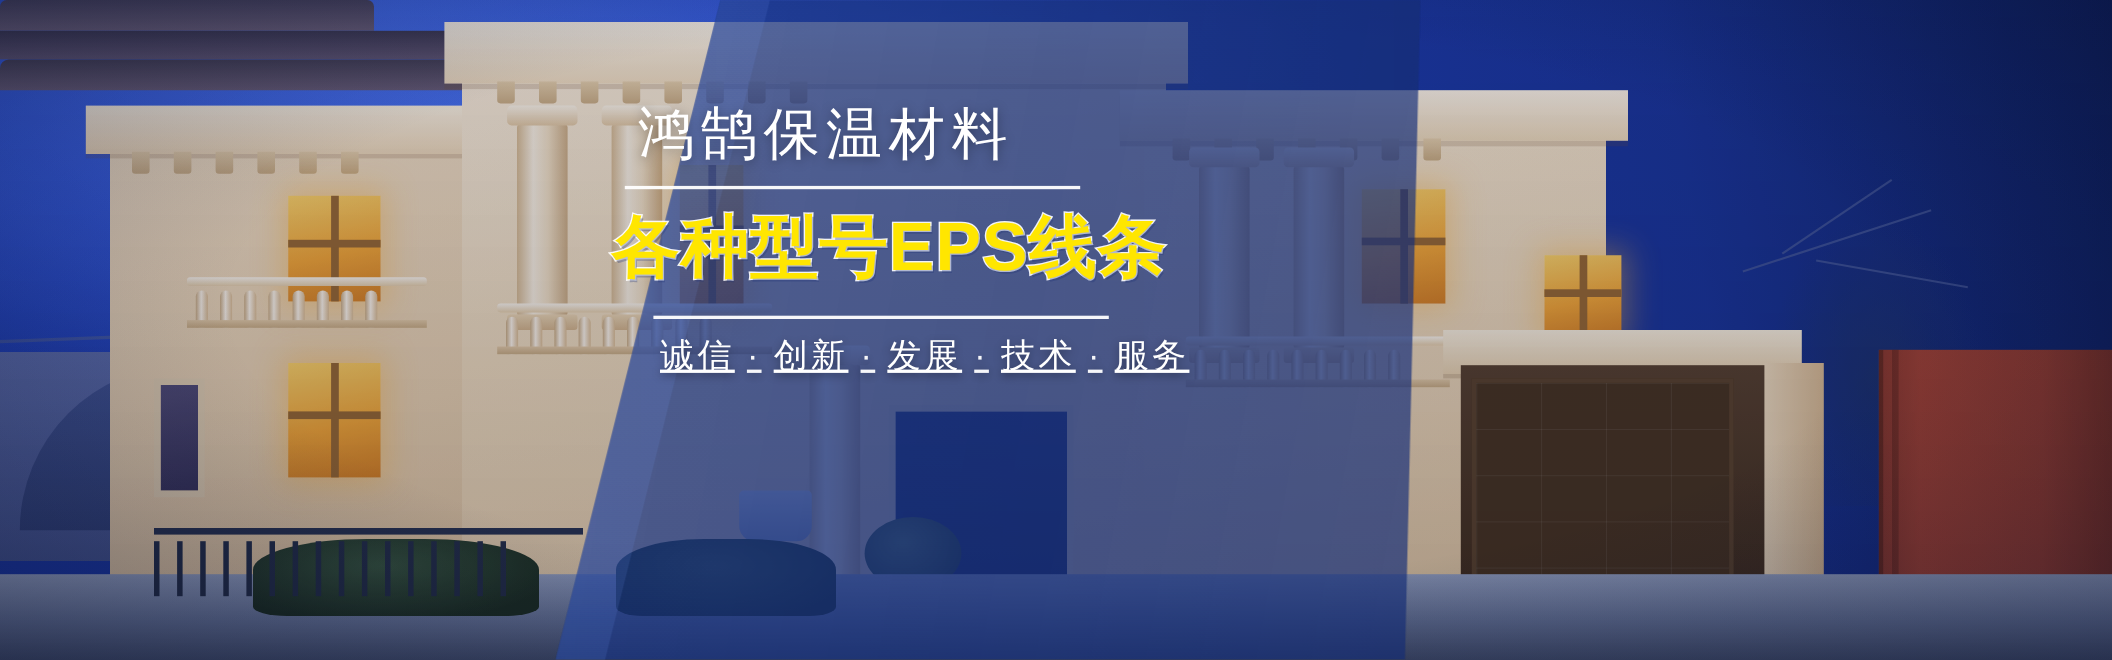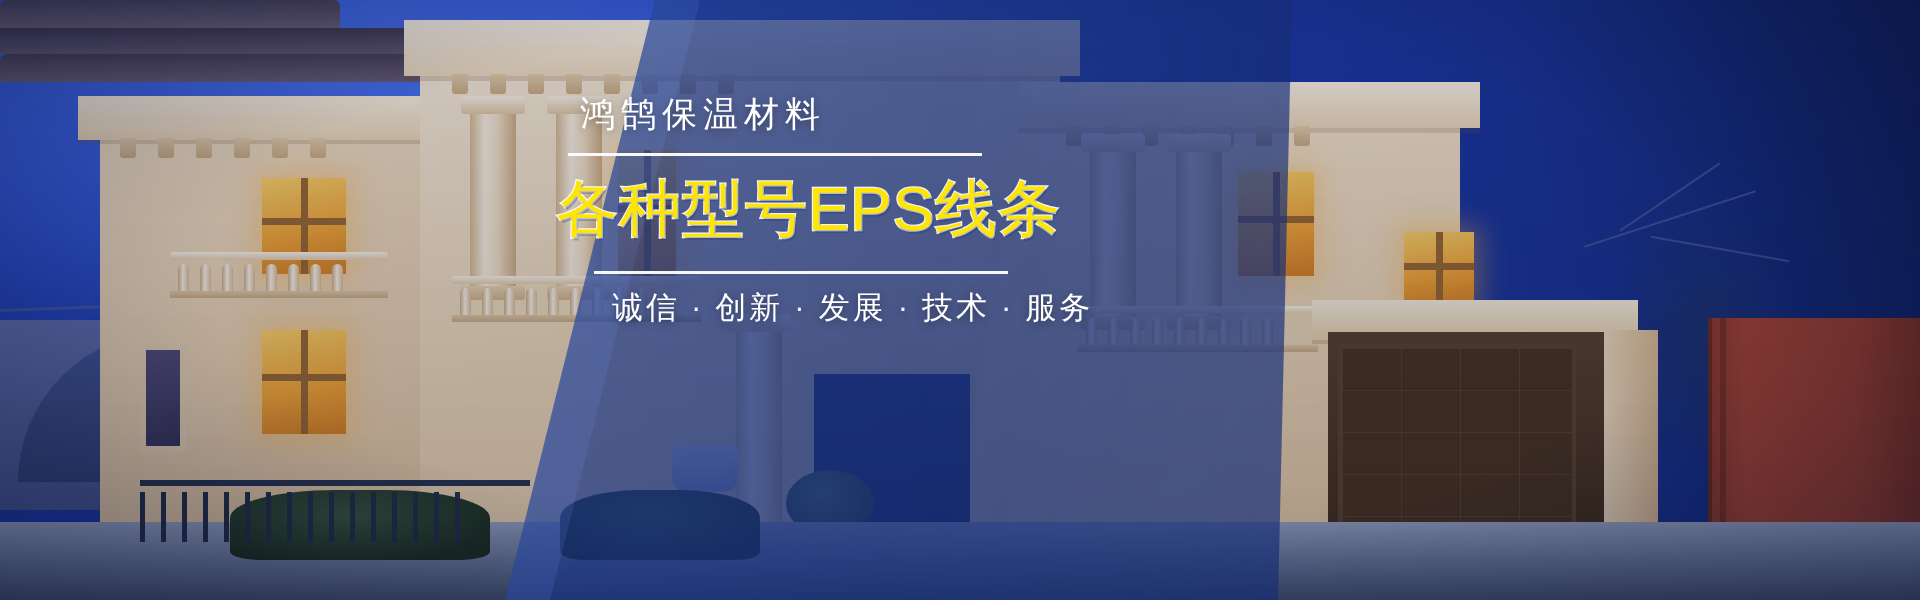--- a/index.html
+++ b/index.html
@@ -200,44 +200,45 @@
     background:linear-gradient(90deg, rgba(120,160,255,.16), rgba(120,160,255,.05));
   }
 
   
   .text-block{
     position:absolute;left:556px;top:96px;width:760px;
     display:flex;flex-direction:column;align-items:flex-start;
   }
 
   .brand{
-    font-size:35px;line-height:1;letter-spacing:6px;color:#ffffff;
+    font-size:51px;line-height:1;letter-spacing:6px;color:#ffffff;
     font-weight:400;text-shadow:0 2px 10px rgba(0,0,0,.35);
     margin:0 16px 22px 24px;
   }
   .rule-top{
     width:414px;height:3px;background:#ffffff;opacity:.95;
     margin:0 0 20px 12px;
   }
   .headline{
-    font-size:62px;line-height:1.08;letter-spacing:1px;font-weight:400;
+    font-size:62px;line-height:1.08;letter-spacing:1px;font-weight:700;
     color:#ffe600;margin:0 0 2px 0;white-space:nowrap;
     -webkit-text-stroke:2.5px rgba(255,255,255,.92);
     paint-order:stroke fill;
     text-shadow:2px 3px 0 rgba(30,50,120,.30);
   }
   .headline.l2{margin-bottom:0;}
   .rule-bottom{
     width:414px;height:3px;background:#ffffff;opacity:.95;
     margin:26px 0 18px 38px;
   }
   .tagline{
     font-size:31px;line-height:1;letter-spacing:3px;color:#ffffff;font-weight:400;
-    margin:0 0 0 56px;display:flex;align-items:center;gap:0px;
+    margin:0 0 0 44px;display:flex;align-items:center;gap:0px;
     text-shadow:0 2px 8px rgba(0,0,0,.35);
+    text-decoration:underline;
   }
   .tagline .sep{padding:0 11px;opacity:.95;}
 </style>
 </head>
 <body>
 
 <div class="banner">
 
   <div class="sky"></div>
   <div class="sky-glow"></div>

